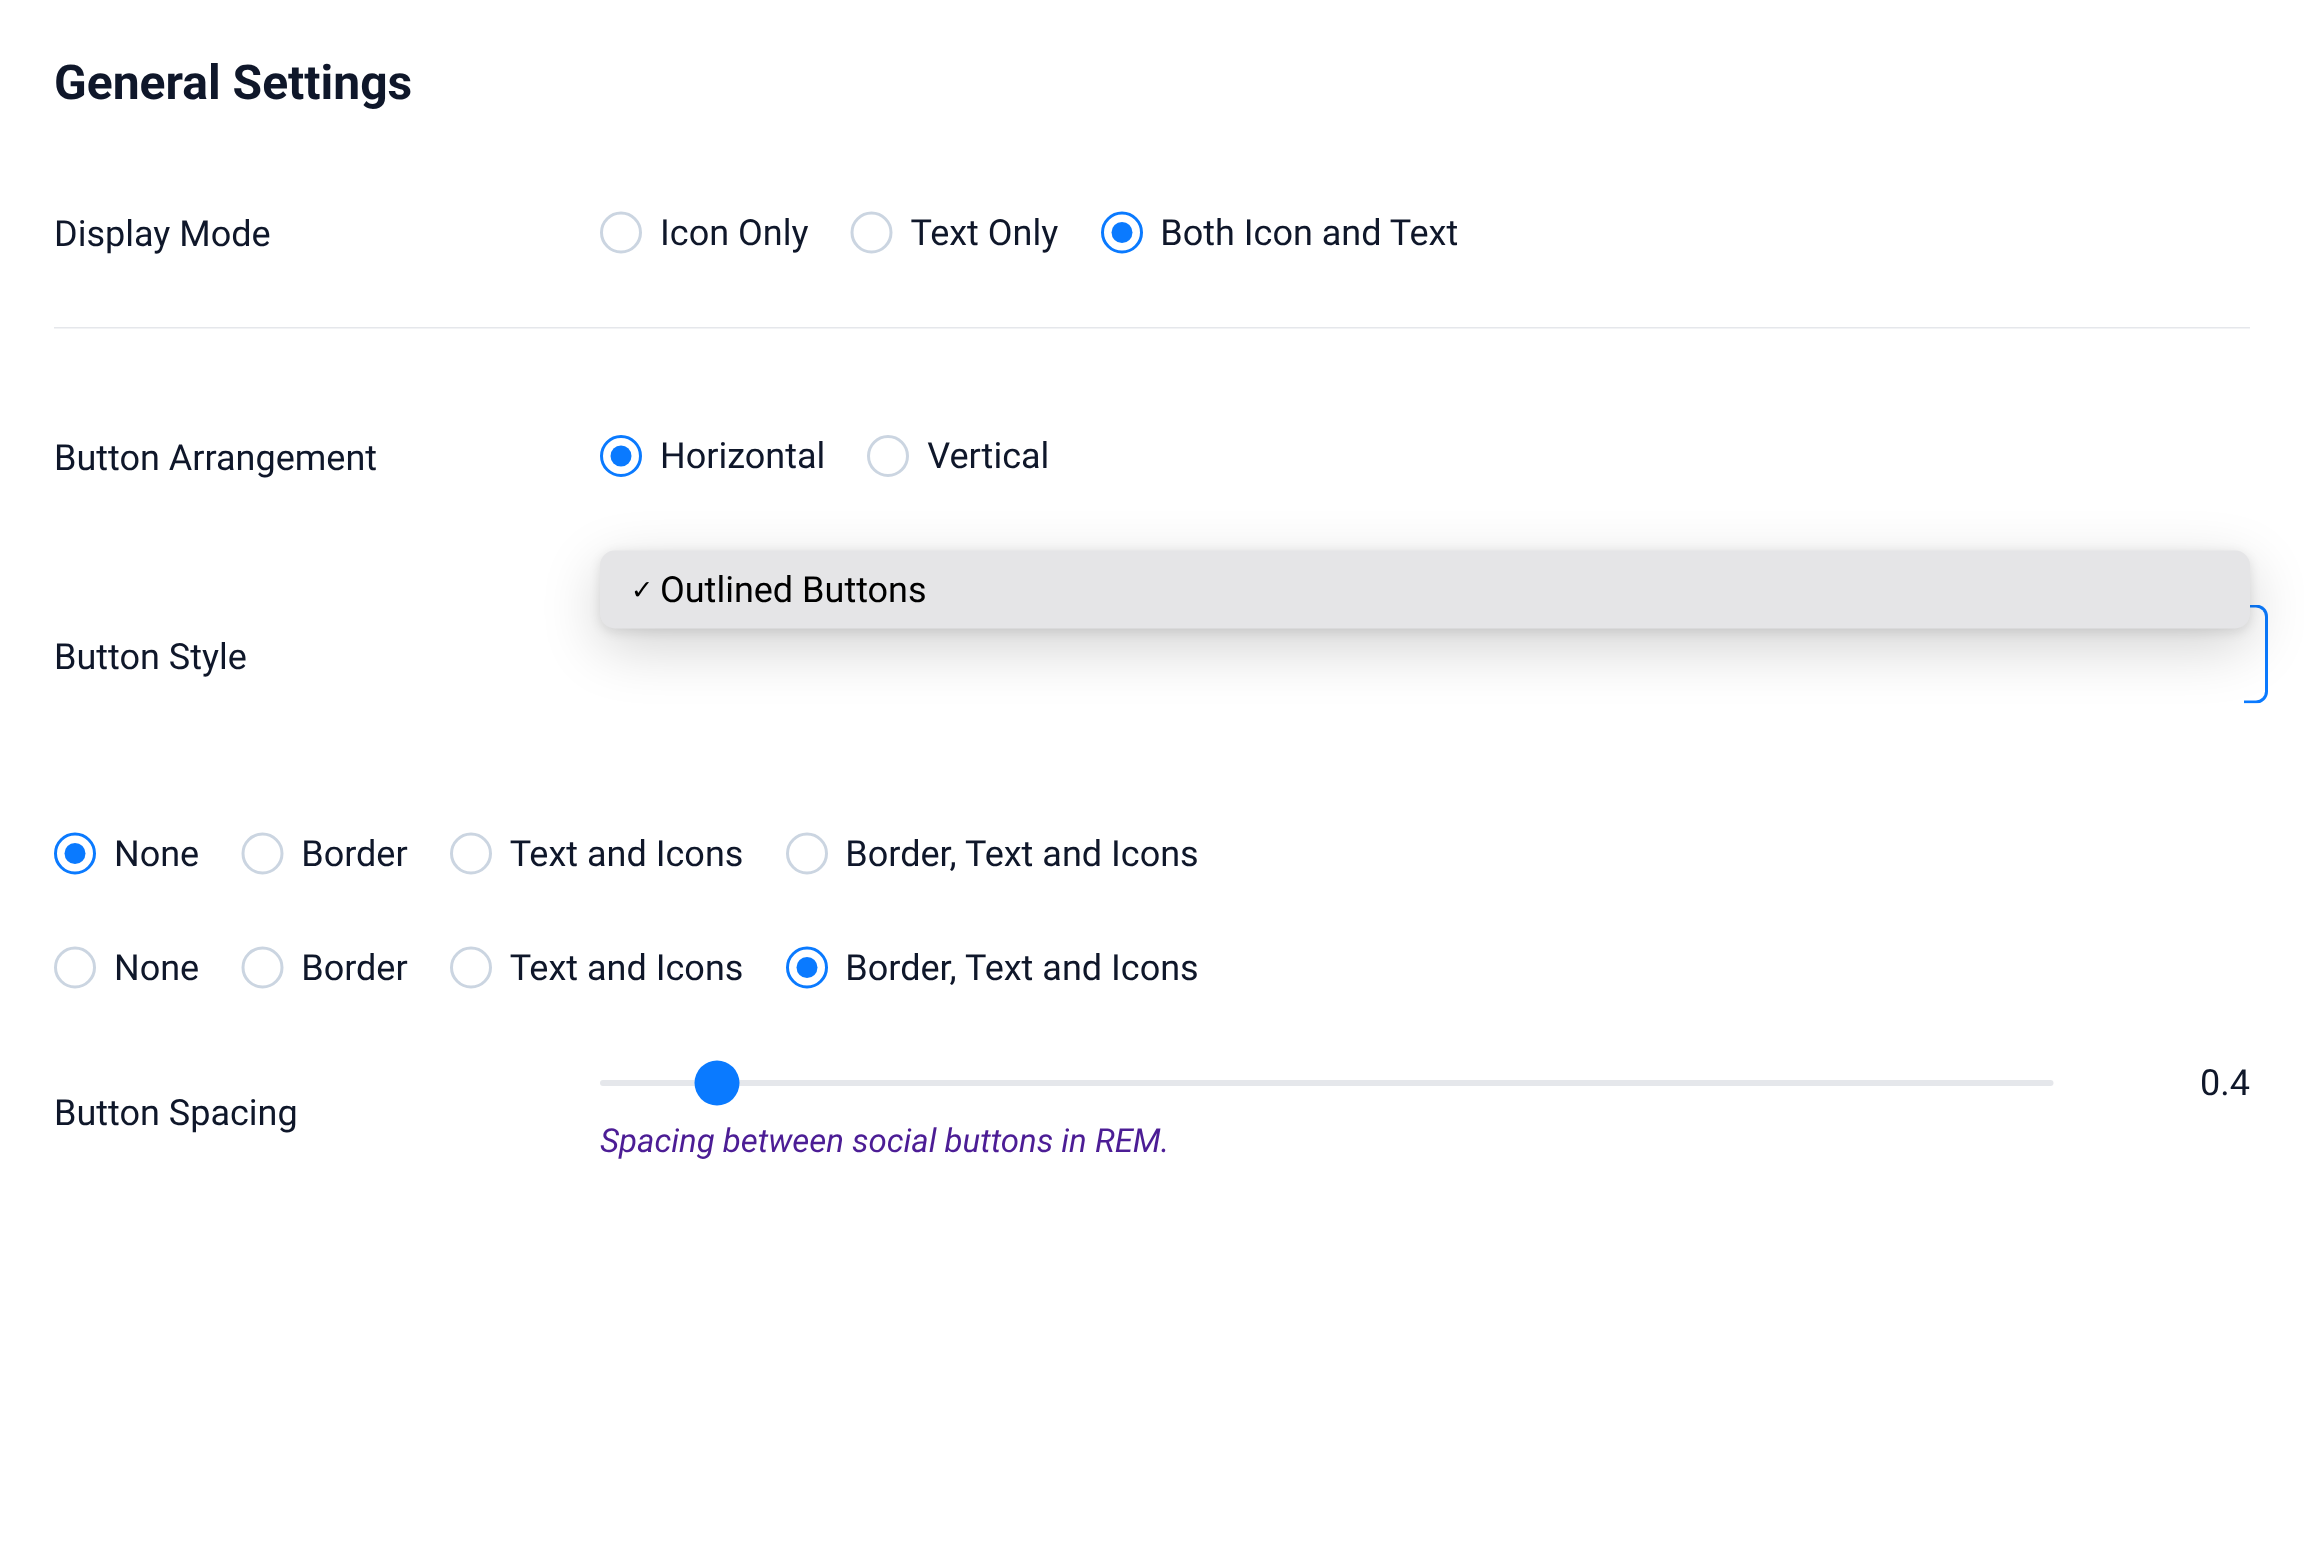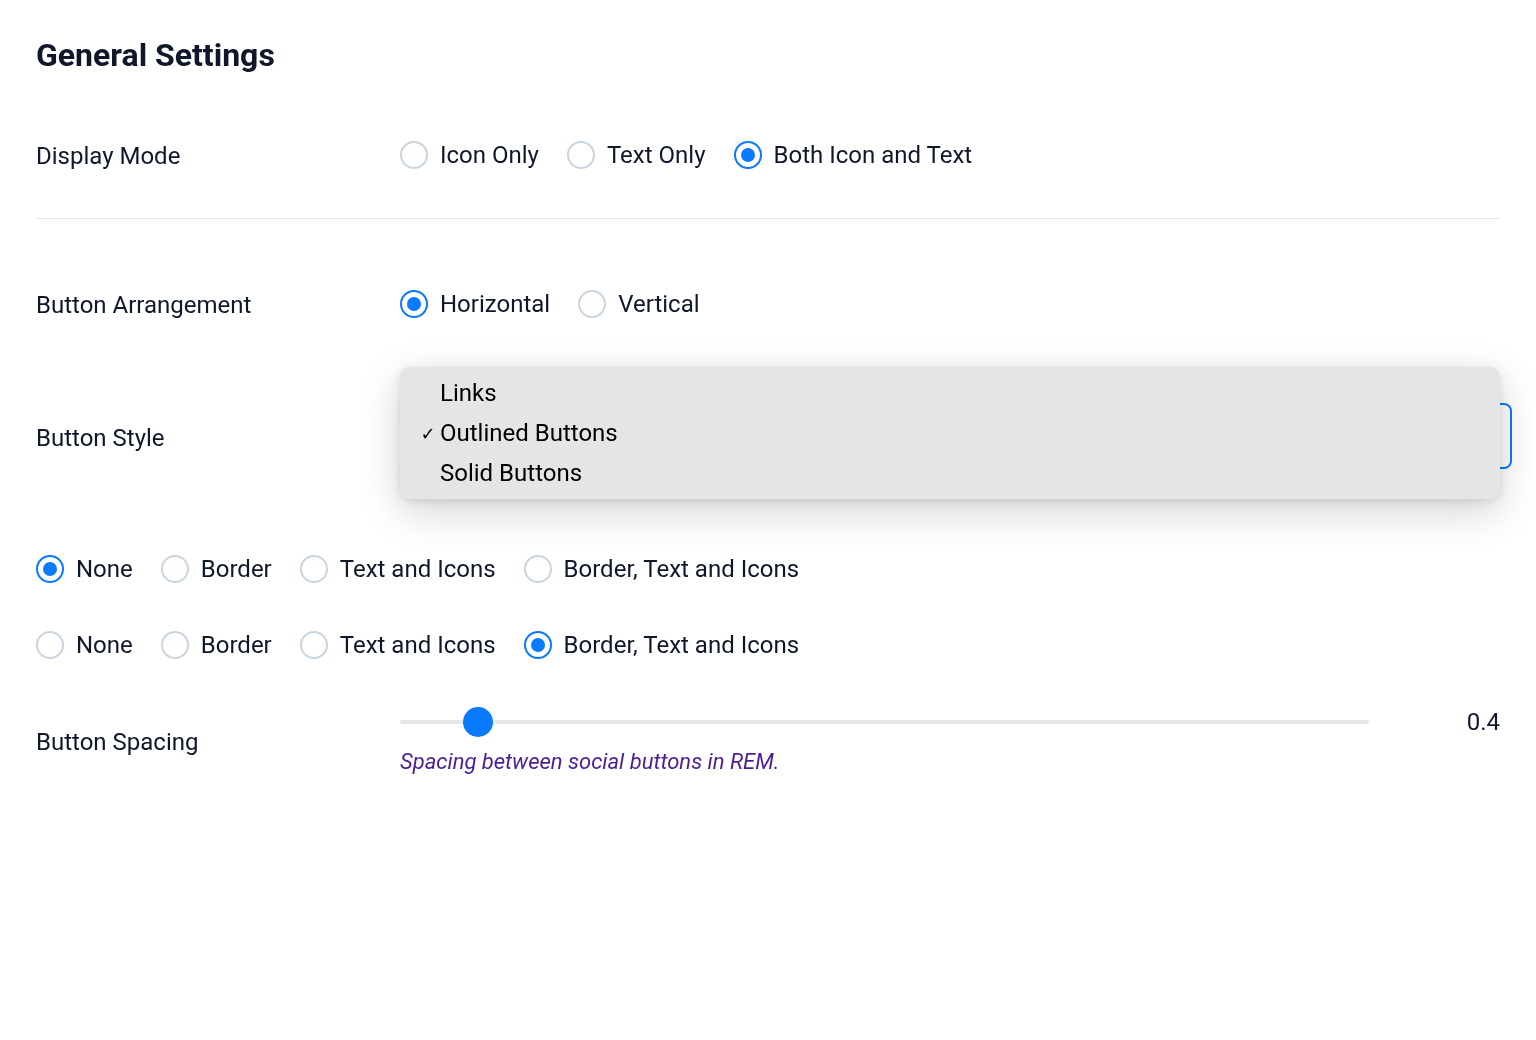--- a/index.html
+++ b/index.html
@@ -200,30 +200,22 @@
     </div>
   </div>
 </div>
 
 <div class="row button-style-row">
   <div class="row-label">Button Style</div>
   <div class="row-controls">
     <div class="select-underlay"></div>
     <div class="dropdown-menu">
       <div class="dropdown-item">
-        <span class="dropdown-check"></span>
-        <span class="dropdown-text">Links</span>
-      </div>
-      <div class="dropdown-item">
         <span class="dropdown-check">✓</span>
         <span class="dropdown-text">Outlined Buttons</span>
-      </div>
-      <div class="dropdown-item">
-        <span class="dropdown-check"></span>
-        <span class="dropdown-text">Solid Buttons</span>
       </div>
     </div>
   </div>
 </div>
 
 <div class="row">
   <div class="row-controls">
     <div class="radio-group">
       <div class="radio-item">
         <span class="radio-circle selected"></span>

